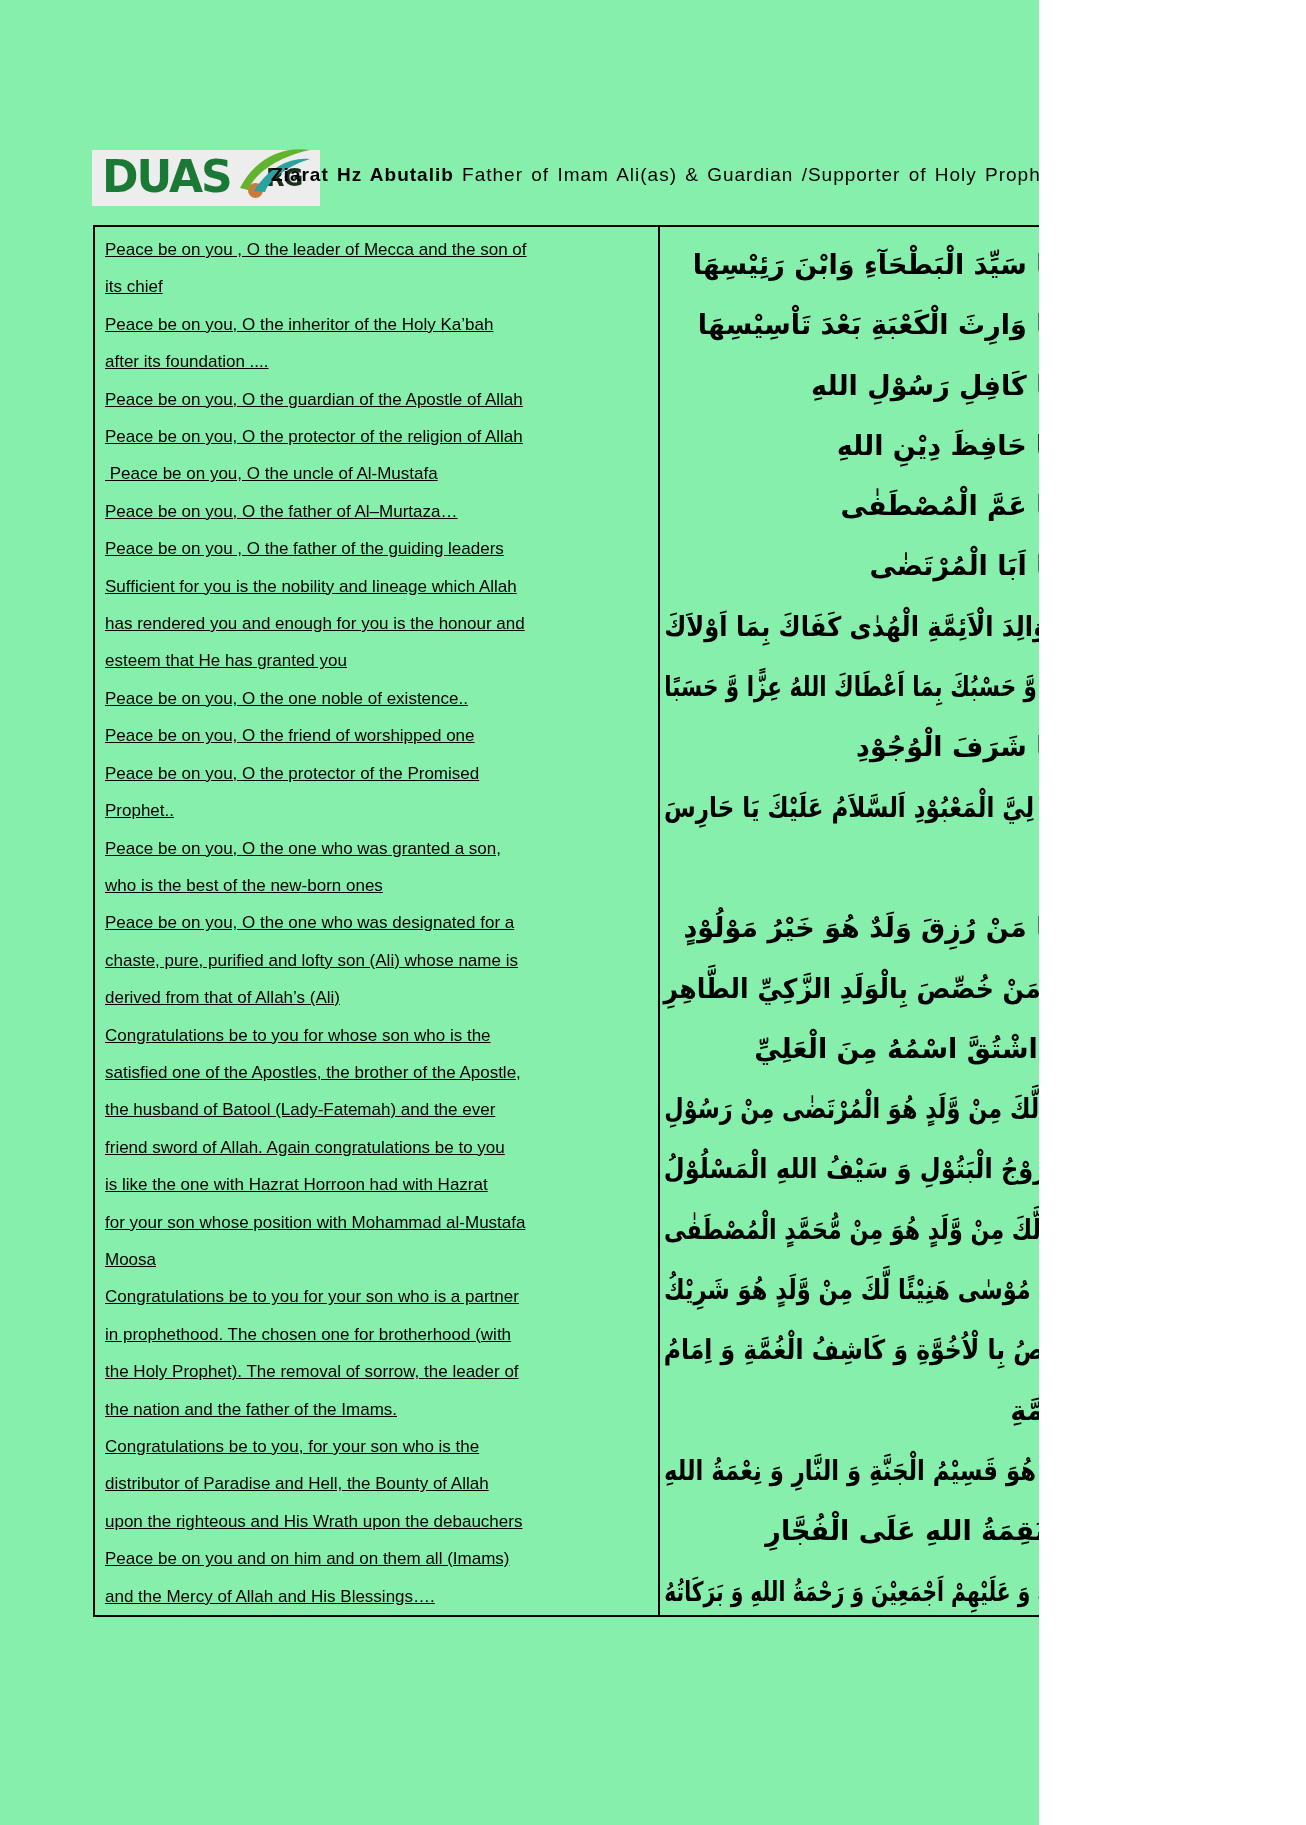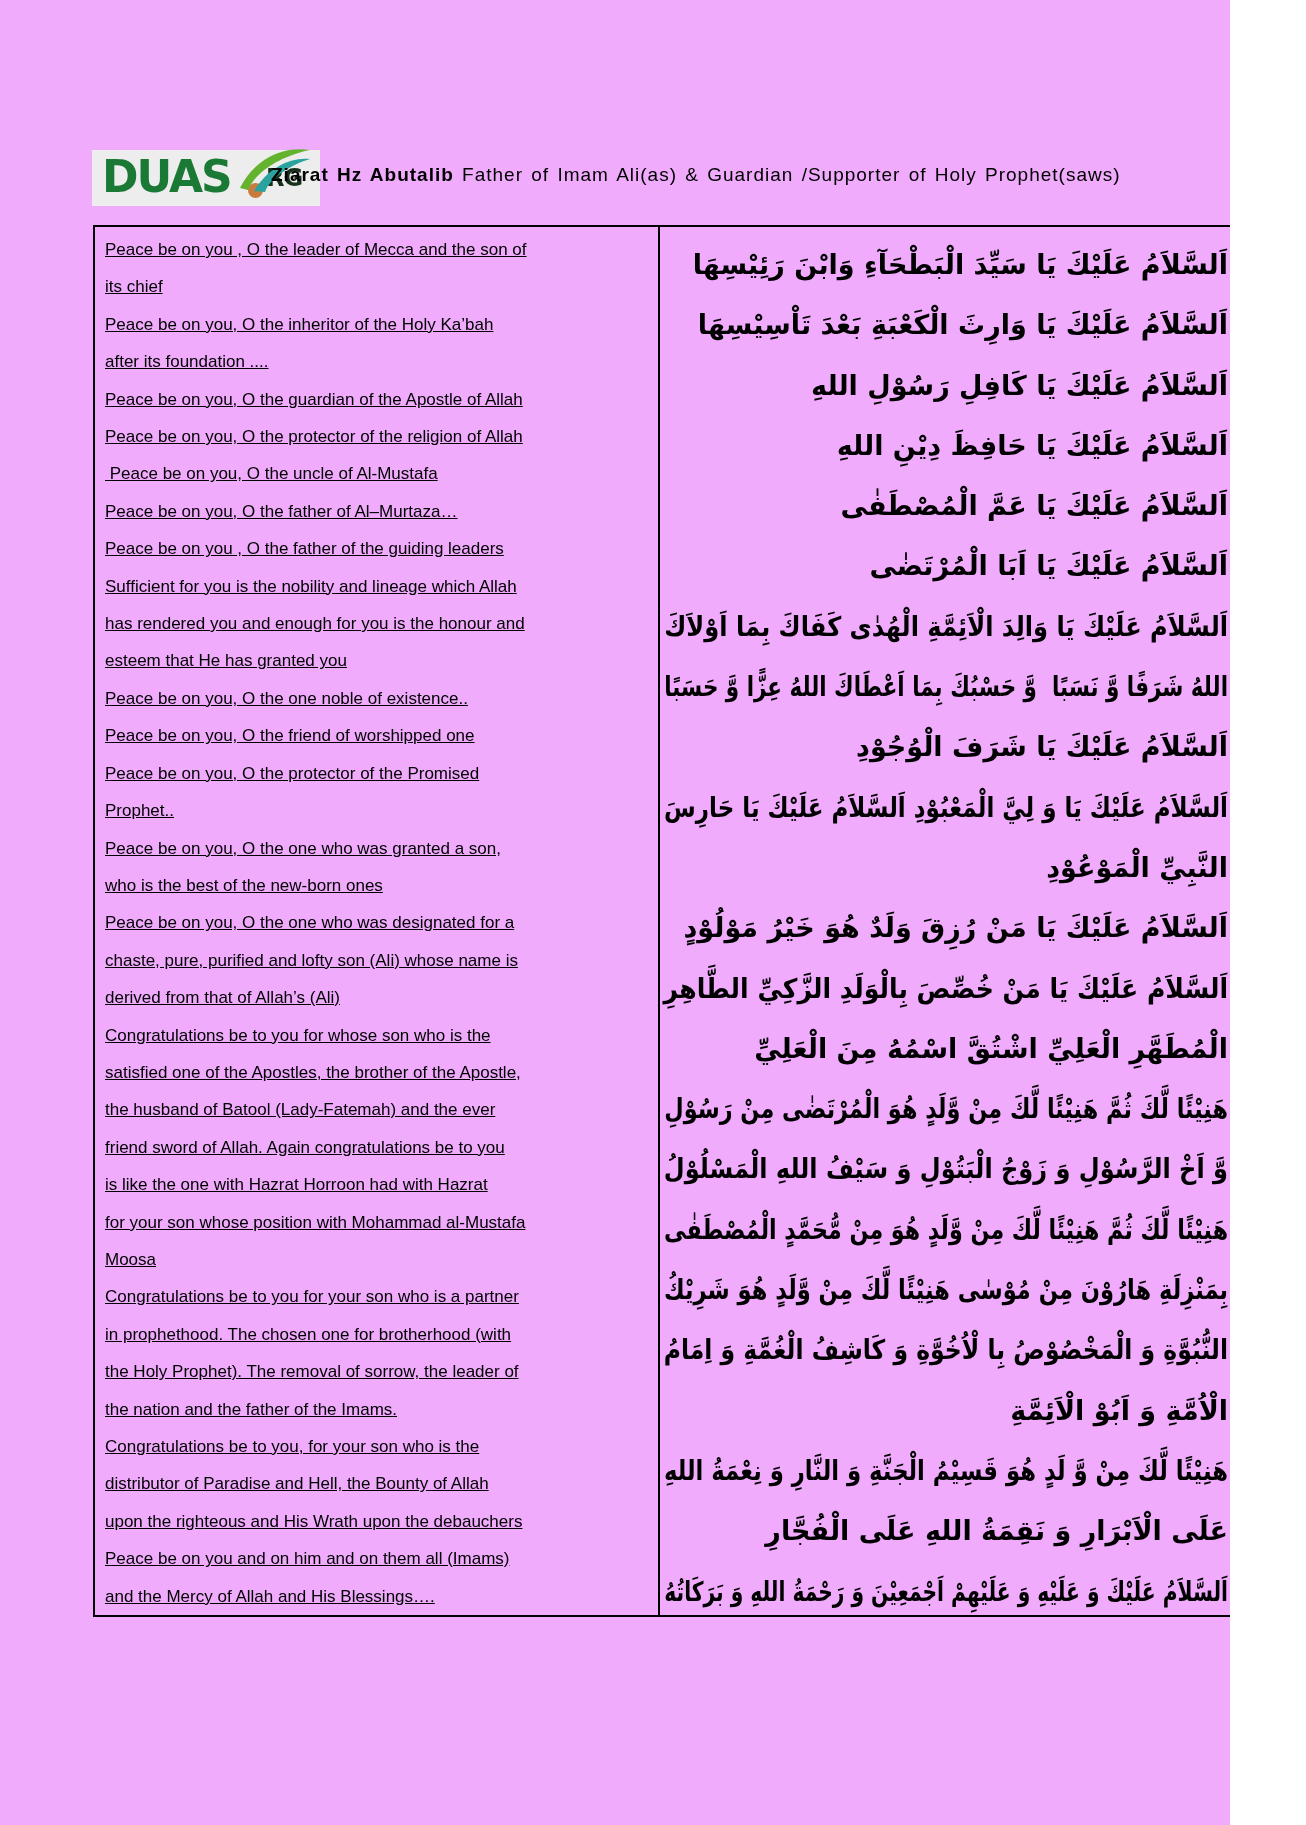--- a/index.html
+++ b/index.html
@@ -1,16 +1,16 @@
 <!DOCTYPE html>
 <html style="--logo-bg: #ededed; --logo-green: #1a7a35; --logo-suffix-dark: #16301c; --globe-orange: #c97a3d; --swoosh-green: #63b32e; --swoosh-teal: #2aa39e; --border-black: #000000;"><head>
 <meta charset="utf-8">
 <style>
   html,body{margin:0;padding:0;background:#fff;}
-  .page{position:relative;width:1230px;height:1825px;background:#f0abfc;overflow:hidden;
+  .page{position:relative;width:1039px;height:1825px;background:#86efac;overflow:hidden;
         font-family:"Liberation Sans",sans-serif;color:#000;}
 
   
   .logo-box{position:absolute;left:92px;top:150px;width:228px;height:56px;
             background:var(--logo-bg,#ededed);}
   .logo-main{position:absolute;left:10px;top:1px;
              font-family:"DejaVu Sans",sans-serif;font-weight:bold;
              font-size:44px;letter-spacing:-2px;color:var(--logo-green,#1a7a35);}
   .logo-globe{position:absolute;left:156px;top:33px;width:15px;height:15px;border-radius:50%;
               background:radial-gradient(circle at 35% 35%, #e8a express05e 0%, var(--globe-orange,#c97a3d) 60%, #8a4a1e 100%);

